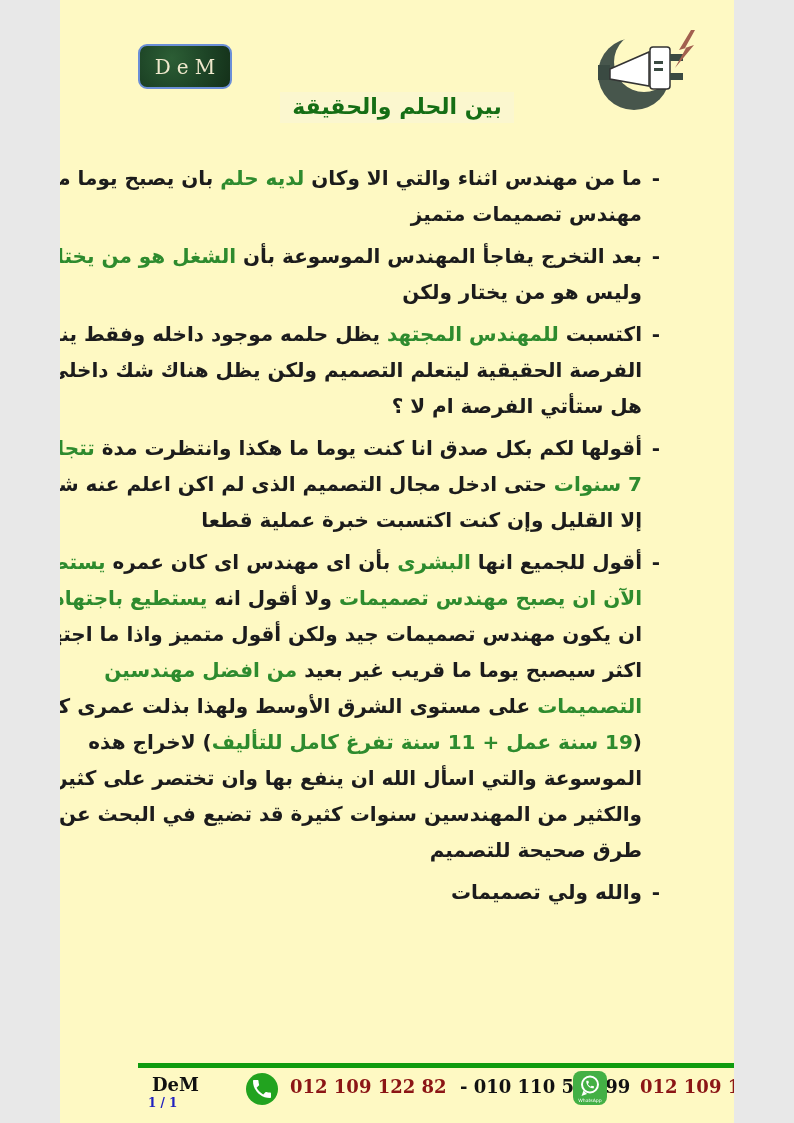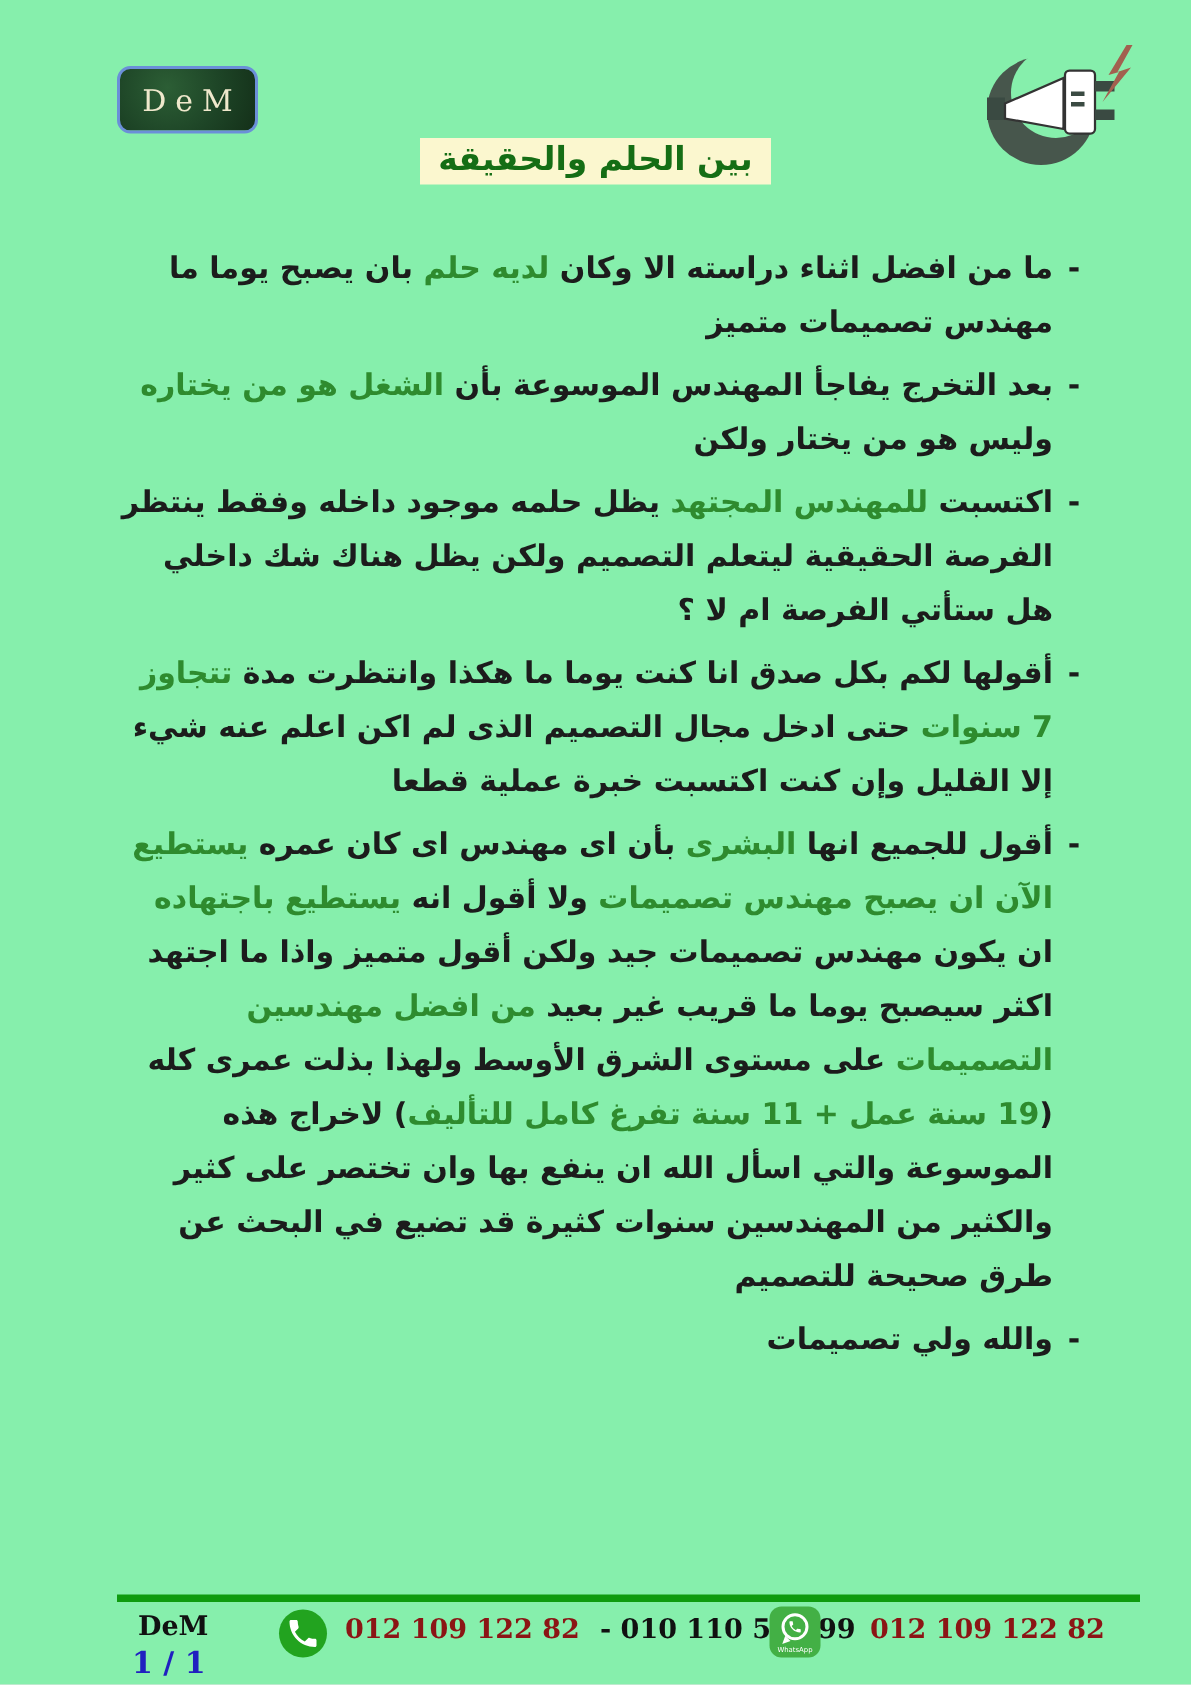--- a/index.html
+++ b/index.html
@@ -7,23 +7,23 @@
     --title-green:#156E15;
     --maroon:#8B1515;
     --page-blue:#2020C0;
     --footer-rule:#0F9B0F;
     --phone-green:#22A31F;
     --whatsapp-green:#43B045;
   }
   html,body{margin:0;padding:0;background:#e8e8e8;}
   .page{
     position:relative;
-    width:794px;height:1123px;
+    width:674px;height:1123px;
     margin:0 auto;
-    background:#86efac;
+    background:#fef9c3;
     font-family:"DejaVu Sans",sans-serif;
     overflow:hidden;
   }
   
   .dem-box{
     position:absolute;left:78px;top:44px;
     width:94px;height:45px;
     background:radial-gradient(circle at 35% 30%, #2c5e35 0%, #1d4426 55%, #143019 100%);
     border:2px solid #6b8fd8;border-radius:9px;
     display:flex;align-items:center;justify-content:center;
@@ -56,21 +56,21 @@
     font-size:20px;font-weight:bold;line-height:36px;color:#1c1c1c;
   }
   .btext .green{color:var(--green-text);}
   
   .footer-rule{
     position:absolute;left:78px;top:1063px;width:682px;height:5px;
     background:var(--footer-rule);
   }
   .footer{position:absolute;left:0;top:1068px;width:794px;height:55px;font-family:"DejaVu Serif",serif;}
   .f-brand{position:absolute;left:92px;top:6px;font-size:18px;font-weight:bold;color:#111;}
-  .f-page{position:absolute;left:88px;top:28px;font-size:20px;font-weight:bold;color:var(--page-blue);}
+  .f-page{position:absolute;left:88px;top:28px;font-size:12px;font-weight:bold;color:var(--page-blue);}
   .f-phone-icon{position:absolute;left:185px;top:4px;width:34px;height:34px;}
   .f-num1{position:absolute;left:230px;top:8px;font-size:18px;font-weight:bold;color:var(--maroon);}
   .f-num2{position:absolute;left:400px;top:8px;font-size:18px;font-weight:bold;color:#111;}
   .f-wa-icon{position:absolute;left:512px;top:2px;width:36px;height:36px;}
   .f-num3{position:absolute;left:580px;top:8px;font-size:18px;font-weight:bold;color:var(--maroon);}
 </style>
 </head>
 <body>
 
 <div class="page">
@@ -99,21 +99,21 @@
     </svg>
   </div>
 
   <div class="title-wrap">
     <h1 class="doc-title">بين الحلم والحقيقة</h1>
   </div>
 
   <div class="bullets" id="bullet-list">
       <div class="bullet">
         <span class="dash">-</span>
-        <p class="btext"><span>ما من افضل اثناء دراسته الا وكان </span><span class="green">لديه حلم</span><span> بان يصبح يوما ما مهندس تصميمات متميز</span></p>
+        <p class="btext"><span>ما من مهندس اثناء والتي الا وكان </span><span class="green">لديه حلم</span><span> بان يصبح يوما ما مهندس تصميمات متميز</span></p>
       </div>
       <div class="bullet">
         <span class="dash">-</span>
         <p class="btext"><span>بعد التخرج يفاجأ المهندس الموسوعة بأن </span><span class="green">الشغل هو من يختاره</span><span> وليس هو من يختار ولكن</span></p>
       </div>
       <div class="bullet">
         <span class="dash">-</span>
         <p class="btext"><span>اكتسبت </span><span class="green">للمهندس المجتهد</span><span> يظل حلمه موجود داخله وفقط ينتظر الفرصة الحقيقية ليتعلم التصميم ولكن يظل هناك شك داخلي هل ستأتي الفرصة ام لا ؟</span></p>
       </div>
       <div class="bullet">

